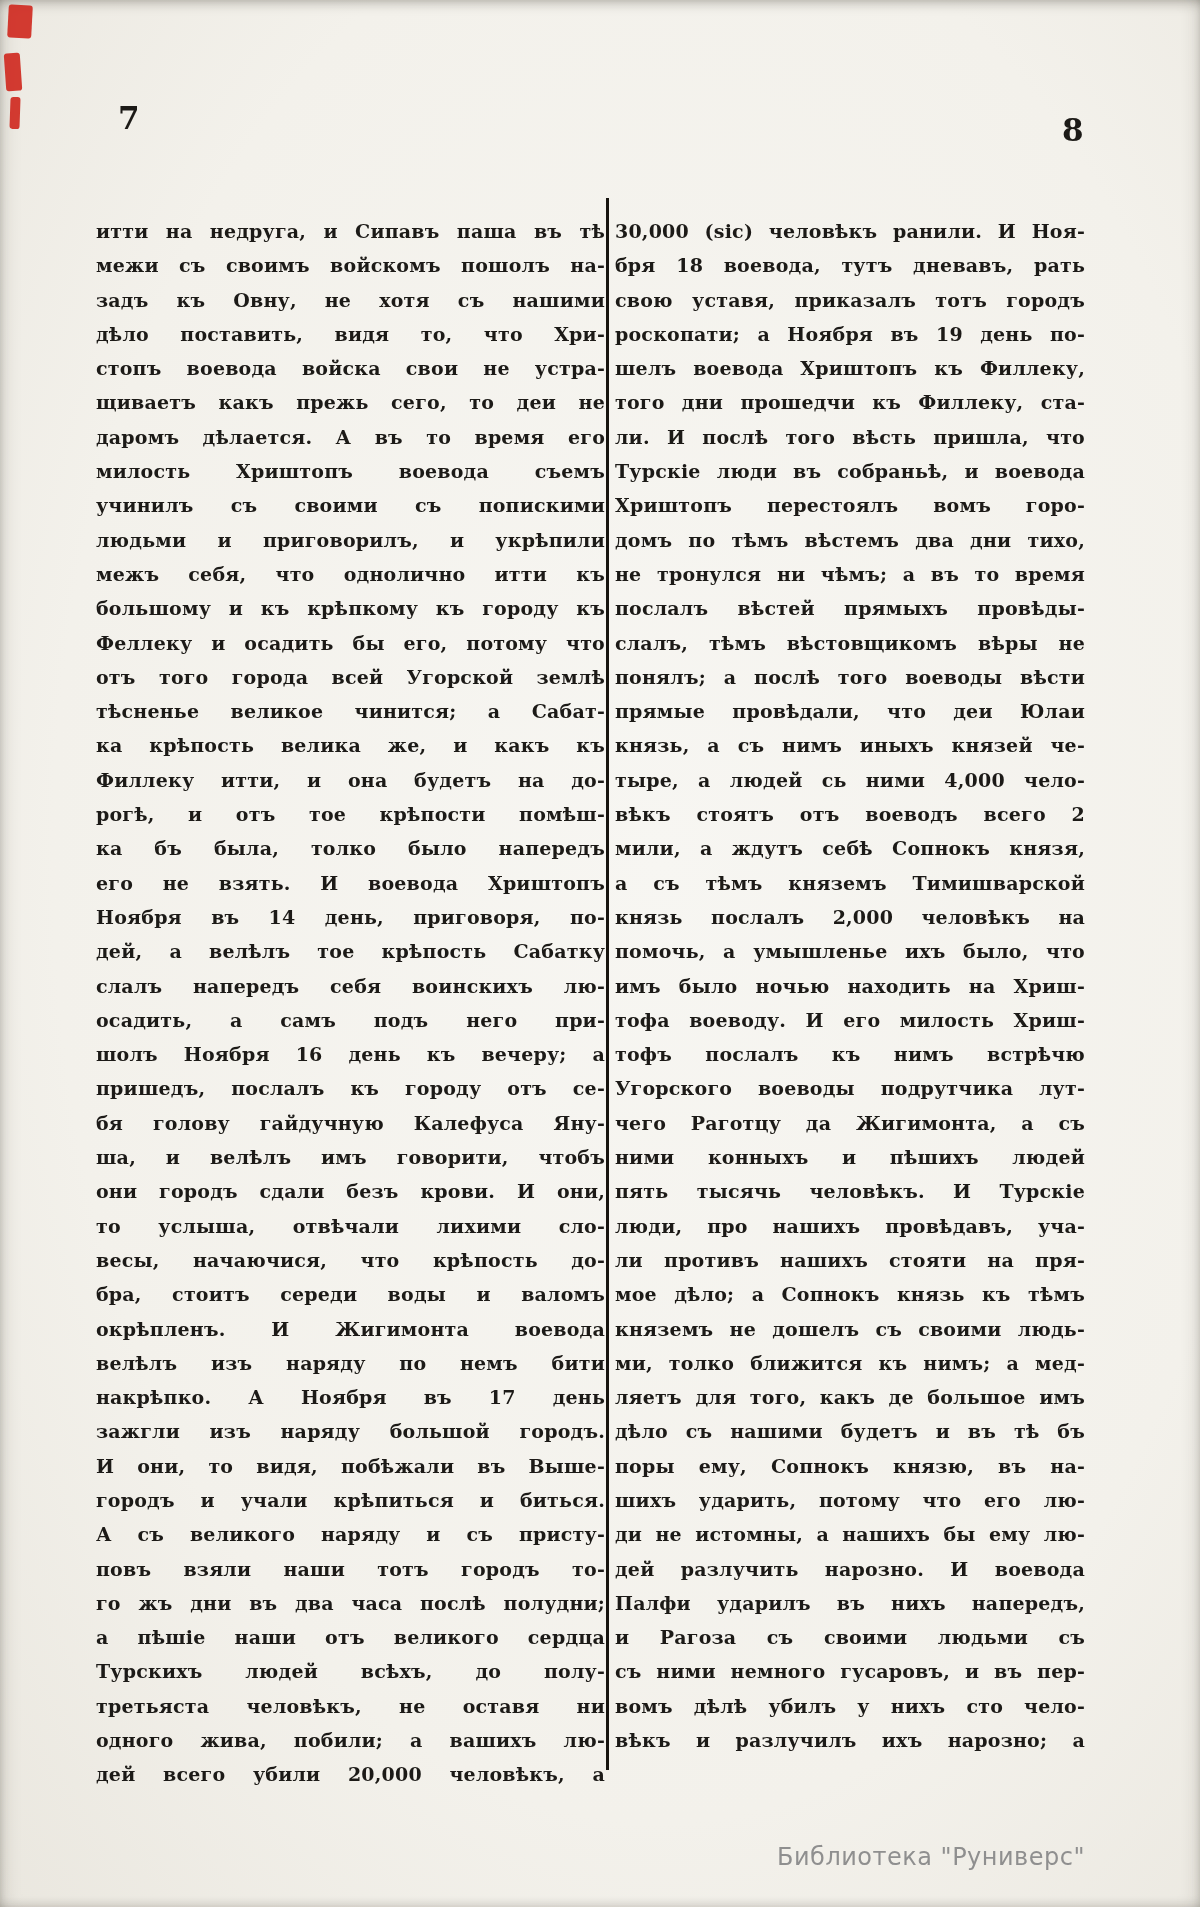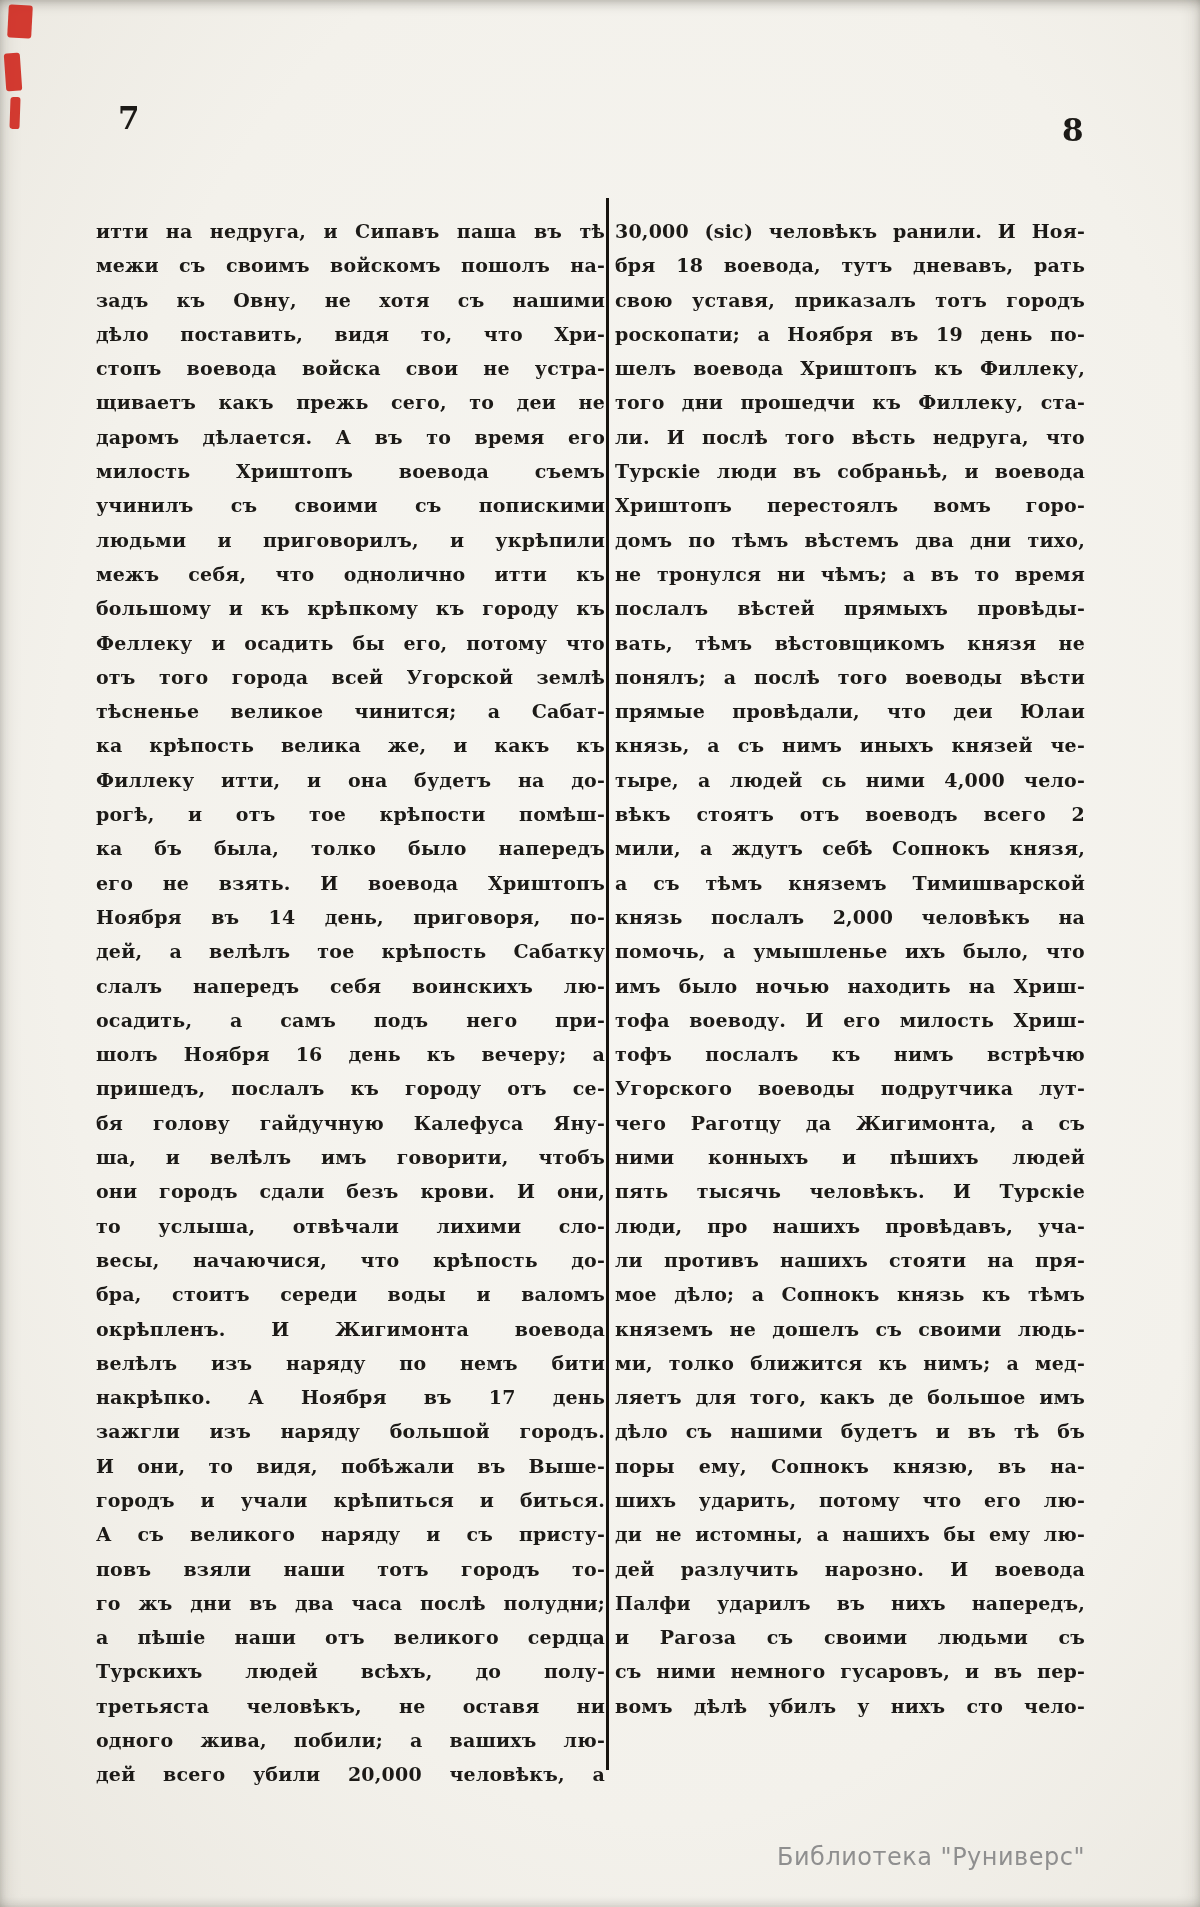--- a/index.html
+++ b/index.html
@@ -121,27 +121,27 @@
 
   <div class="divider"></div>
 
   <div class="col rightcol">
       <div class="tline">30,000 (sic) человѣкъ ранили. И Ноя-</div>
       <div class="tline">бря 18 воевода, тутъ дневавъ, рать</div>
       <div class="tline">свою уставя, приказалъ тотъ городъ</div>
       <div class="tline">роскопати; а Ноября въ 19 день по-</div>
       <div class="tline">шелъ воевода Хриштопъ къ Филлеку,</div>
       <div class="tline">того дни прошедчи къ Филлеку, ста-</div>
-      <div class="tline">ли. И послѣ того вѣсть недруга, что</div>
+      <div class="tline">ли. И послѣ того вѣсть пришла, что</div>
       <div class="tline">Турскіе люди въ собраньѣ, и воевода</div>
       <div class="tline">Хриштопъ перестоялъ вомъ горо-</div>
       <div class="tline">домъ по тѣмъ вѣстемъ два дни тихо,</div>
       <div class="tline">не тронулся ни чѣмъ; а въ то время</div>
       <div class="tline">послалъ вѣстей прямыхъ провѣды-</div>
-      <div class="tline">вать, тѣмъ вѣстовщикомъ князя не</div>
+      <div class="tline">слалъ, тѣмъ вѣстовщикомъ вѣры не</div>
       <div class="tline">понялъ; а послѣ того воеводы вѣсти</div>
       <div class="tline">прямые провѣдали, что деи Юлаи</div>
       <div class="tline">князь, а съ нимъ иныхъ князей че-</div>
       <div class="tline">тыре, а людей сь ними 4,000 чело-</div>
       <div class="tline">вѣкъ стоятъ отъ воеводъ всего 2</div>
       <div class="tline">мили, а ждутъ себѣ Сопнокъ князя,</div>
       <div class="tline">а съ тѣмъ княземъ Тимишварской</div>
       <div class="tline">князь послалъ 2,000 человѣкъ на</div>
       <div class="tline">помочь, а умышленье ихъ было, что</div>
       <div class="tline">имъ было ночью находить на Хриш-</div>
@@ -159,17 +159,18 @@
       <div class="tline">ляетъ для того, какъ де большое имъ</div>
       <div class="tline">дѣло съ нашими будетъ и въ тѣ бъ</div>
       <div class="tline">поры ему, Сопнокъ князю, въ на-</div>
       <div class="tline">шихъ ударить, потому что его лю-</div>
       <div class="tline">ди не истомны, а нашихъ бы ему лю-</div>
       <div class="tline">дей разлучить нарозно. И воевода</div>
       <div class="tline">Палфи ударилъ въ нихъ напередъ,</div>
       <div class="tline">и Рагоза съ своими людьми съ</div>
       <div class="tline">съ ними немного гусаровъ, и въ пер-</div>
       <div class="tline">вомъ дѣлѣ убилъ у нихъ сто чело-</div>
+      <div class="tline">вѣкъ и разлучилъ ихъ нарозно; а</div>
     </div>
 
   <div class="watermark">Библиотека "Руниверс"</div>
 
 </div>
 
 </body></html>

